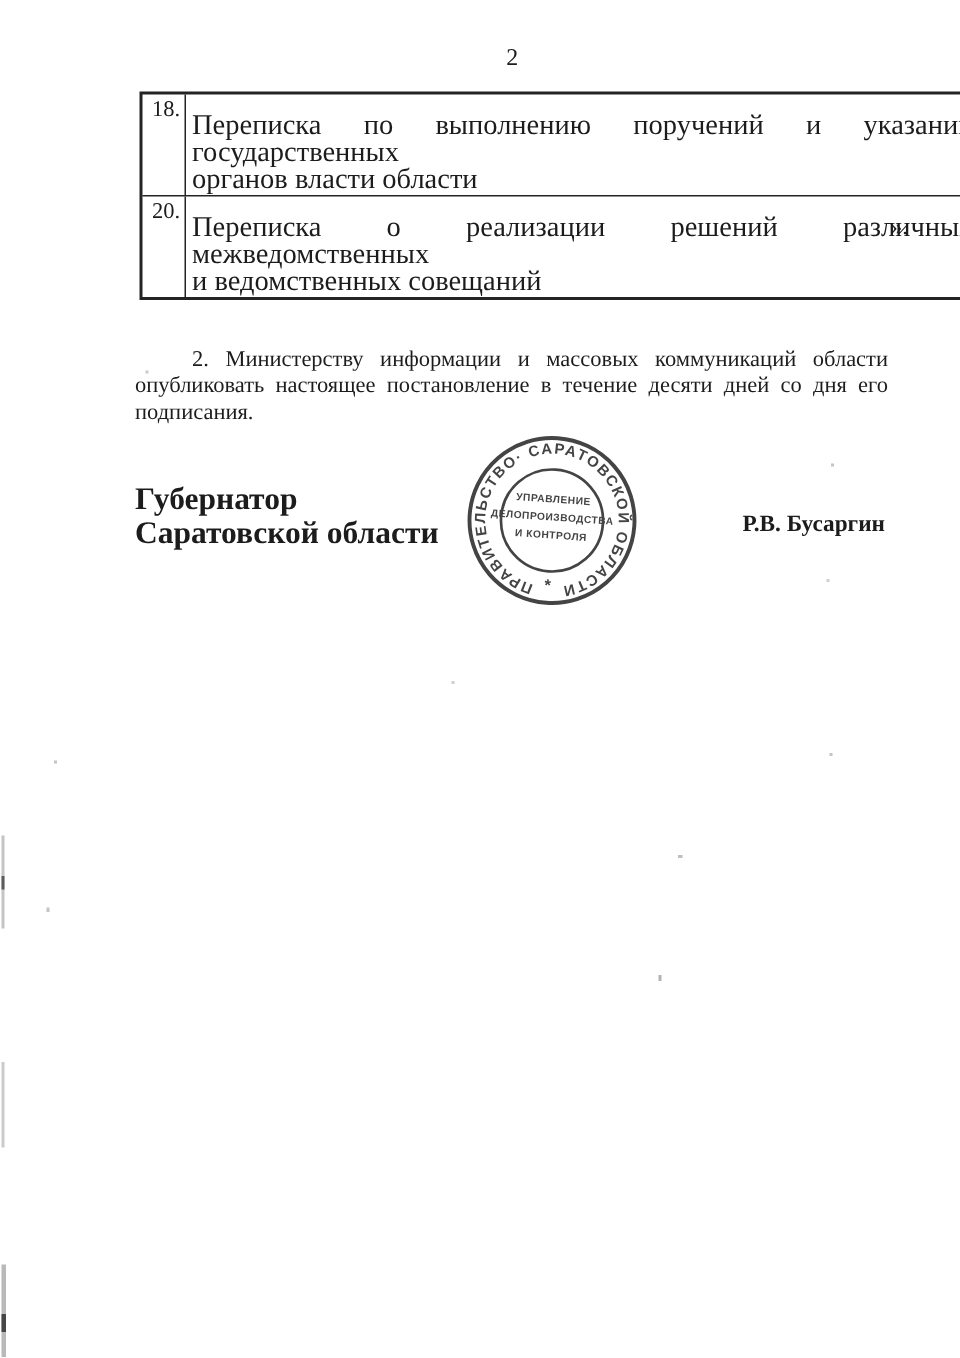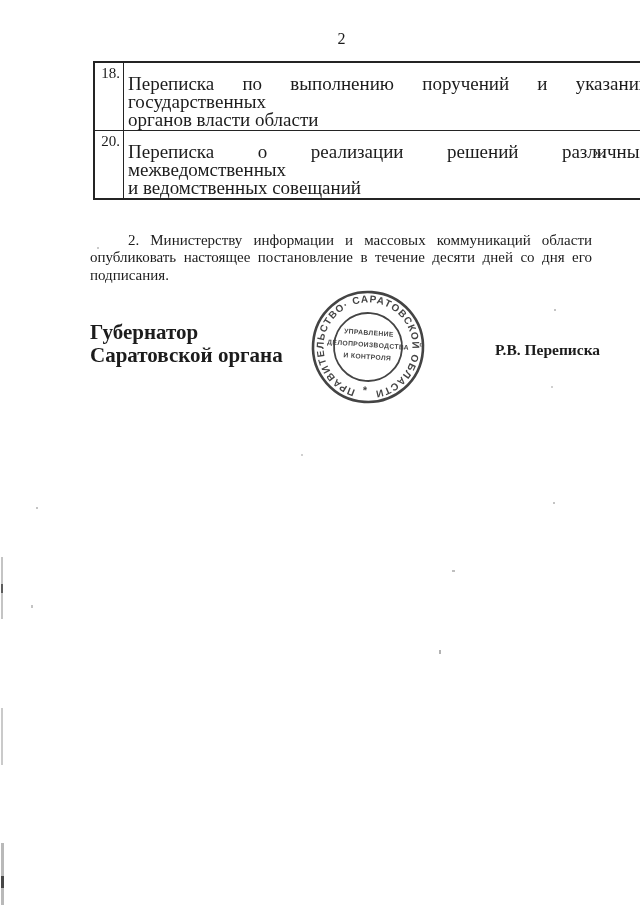--- a/index.html
+++ b/index.html
@@ -94,24 +94,24 @@
   <div class="closing-quote">».</div>
 
   <div class="paras">
     <div class="p-line indent">2. Министерству информации и массовых коммуникаций области</div>
     <div class="p-line">опубликовать настоящее постановление в течение десяти дней со дня его</div>
     <div class="p-line last">подписания.</div>
   </div>
 
   <div class="sig-title">
     <div>Губернатор</div>
-    <div>Саратовской органа</div>
+    <div>Саратовской области</div>
   </div>
 
-  <div class="sig-name">Р.В. Переписка</div>
+  <div class="sig-name">Р.В. Бусаргин</div>
 
   <svg class="stamp" viewBox="0 0 124 124" xmlns="http://www.w3.org/2000/svg">
     <circle cx="62" cy="62" r="55" fill="none" stroke="#2b2b2b" stroke-width="2.6"></circle>
     <circle cx="62" cy="62" r="34" fill="none" stroke="#2b2b2b" stroke-width="1.8"></circle>
     <defs>
       <path id="ringPath" d="M 62 106.5 A 44.5 44.5 0 0 1 62 17.5 A 44.5 44.5 0 0 1 62 106.5"></path>
     </defs>
     <text class="ring-txt">
       <textPath href="#ringPath" startOffset="50%" text-anchor="middle">ПРАВИТЕЛЬСТВО· САРАТОВСКОЙ ОБЛАСТИ</textPath>
     </text>

